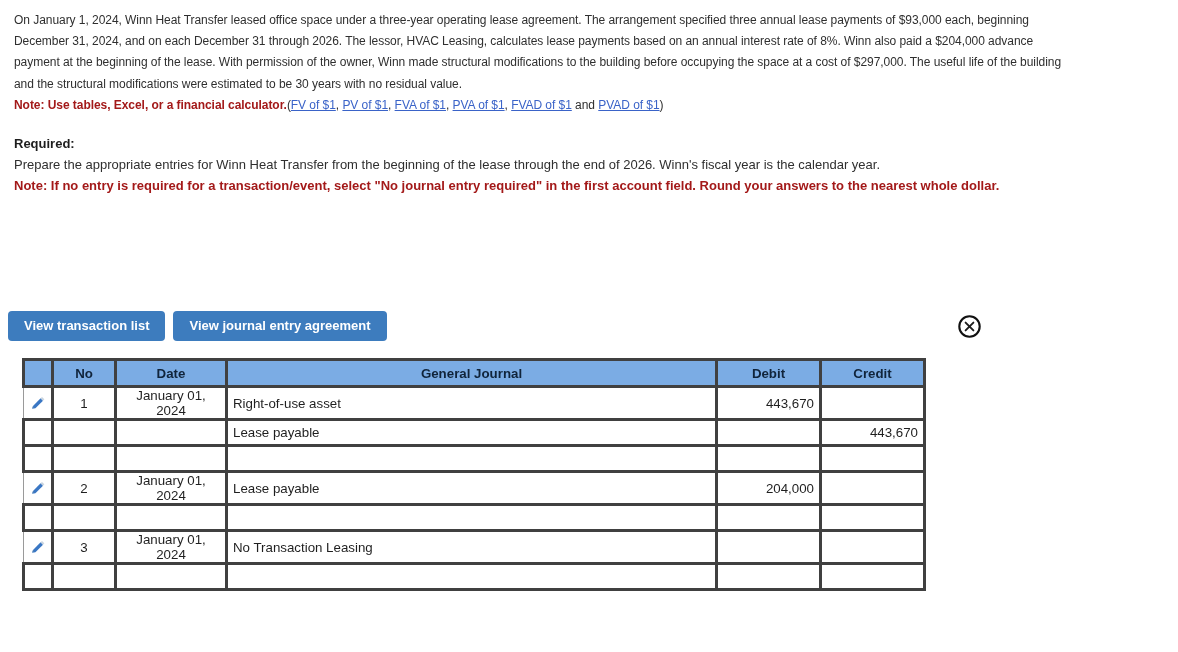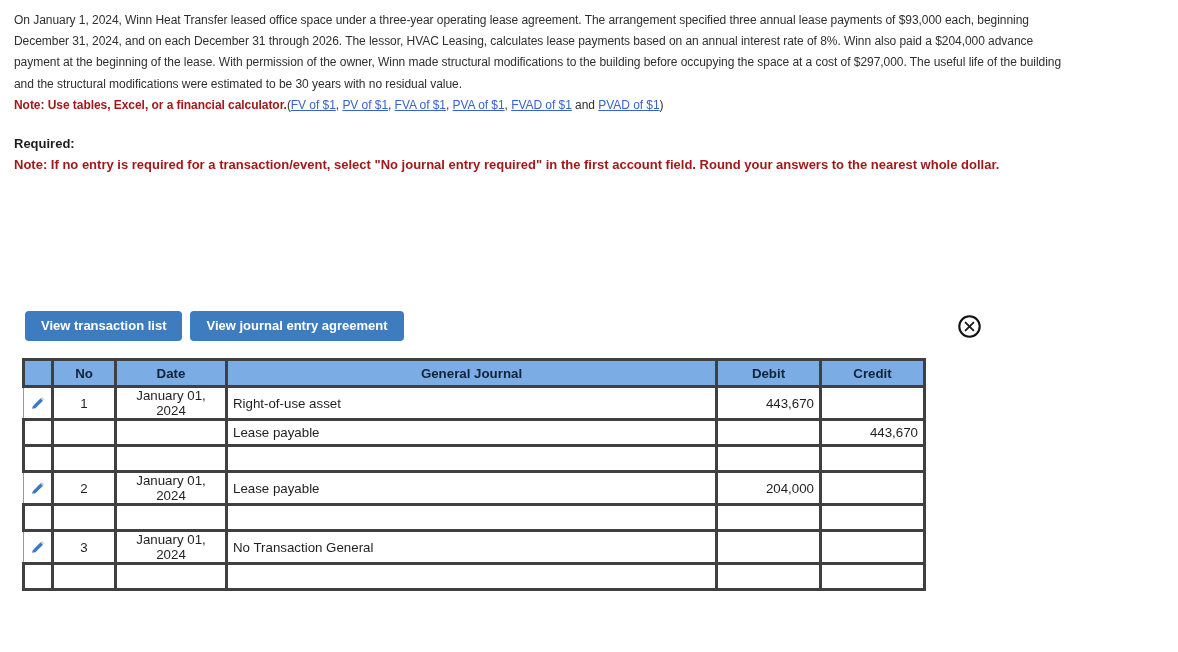--- a/index.html
+++ b/index.html
@@ -67,21 +67,21 @@
     color: #2f2f2f;
   }
   .required-note {
     color: #a31919;
     font-weight: bold;
   }
 
   
   .button-row {
     position: absolute;
-    left: 25px;
+    left: 8px;
     top: 311px;
     display: flex;
     align-items: flex-start;
   }
   .btn {
     background: #3d7cbe;
     color: #ffffff;
     font-weight: bold;
     font-size: 13px;
     border: none;
@@ -171,20 +171,21 @@
 
   <div class="problem">
     <p>On January 1, 2024, Winn Heat Transfer leased office space under a three-year operating lease agreement. The arrangement specified three annual lease payments of $93,000 each, beginning December 31, 2024, and on each December 31 through 2026. The lessor, HVAC Leasing, calculates lease payments based on an annual interest rate of 8%. Winn also paid a $204,000 advance payment at the beginning of the lease. With permission of the owner, Winn made structural modifications to the building before occupying the space at a cost of $297,000. The useful life of the building and the structural modifications were estimated to be 30 years with no residual value.</p>
     <p class="note-line">
       <span class="note-strong">Note: Use tables, Excel, or a financial calculator.</span><span class="paren">(</span><span id="ref-links"><a class="ref-link" href="#">FV of $1</a><span>, </span><a class="ref-link" href="#">PV of $1</a><span>, </span><a class="ref-link" href="#">FVA of $1</a><span>, </span><a class="ref-link" href="#">PVA of $1</a><span>, </span><a class="ref-link" href="#">FVAD of $1</a><span> and </span><a class="ref-link" href="#">PVAD of $1</a></span><span class="paren">)</span>
     </p>
   </div>
 
   <div class="required-block">
     <div class="required-head">Required:</div>
+    <div class="required-body">Prepare the appropriate entries for Winn Heat Transfer from the beginning of the lease through the end of 2026. Winn's fiscal year is the calendar year.</div>
     <div class="required-note">Note: If no entry is required for a transaction/event, select "No journal entry required" in the first account field. Round your answers to the nearest whole dollar.</div>
   </div>
 
   <div class="button-row">
     <button class="btn">View transaction list</button>
     <button class="btn">View journal entry agreement</button>
   </div>
 
   <div class="close-icon-wrap">
     <svg width="25" height="25" viewBox="0 0 25 25" aria-hidden="true">
@@ -255,21 +256,21 @@
             <td class="col-credit"></td>
           </tr>
           <tr>
             <td class="edit-cell has-icon"><span class="pencil"><svg width="17" height="17" viewBox="0 0 17 17" aria-hidden="true">
                   <path d="M3.2 13.8 L4.0 10.9 L11.6 3.3 L14.0 5.7 L6.4 13.3 Z" fill="#3a77c4"></path>
                   <path d="M11.6 3.3 L13.0 1.9 L15.4 4.3 L14.0 5.7 Z" fill="#c9d4df"></path>
                   <path d="M3.2 13.8 L4.0 10.9 L5.1 12.0 Z" fill="#5a86b4"></path>
                 </svg></span></td>
             <td class="col-no">3</td>
             <td class="col-date">January 01, 2024</td>
-            <td class="col-gj">No Transaction General</td>
+            <td class="col-gj">No Transaction Leasing</td>
             <td class="col-debit"></td>
             <td class="col-credit"></td>
           </tr>
           <tr>
             <td class="edit-cell"></td>
             <td class="col-no"></td>
             <td class="col-date"></td>
             <td class="col-gj"></td>
             <td class="col-debit"></td>
             <td class="col-credit"></td>

